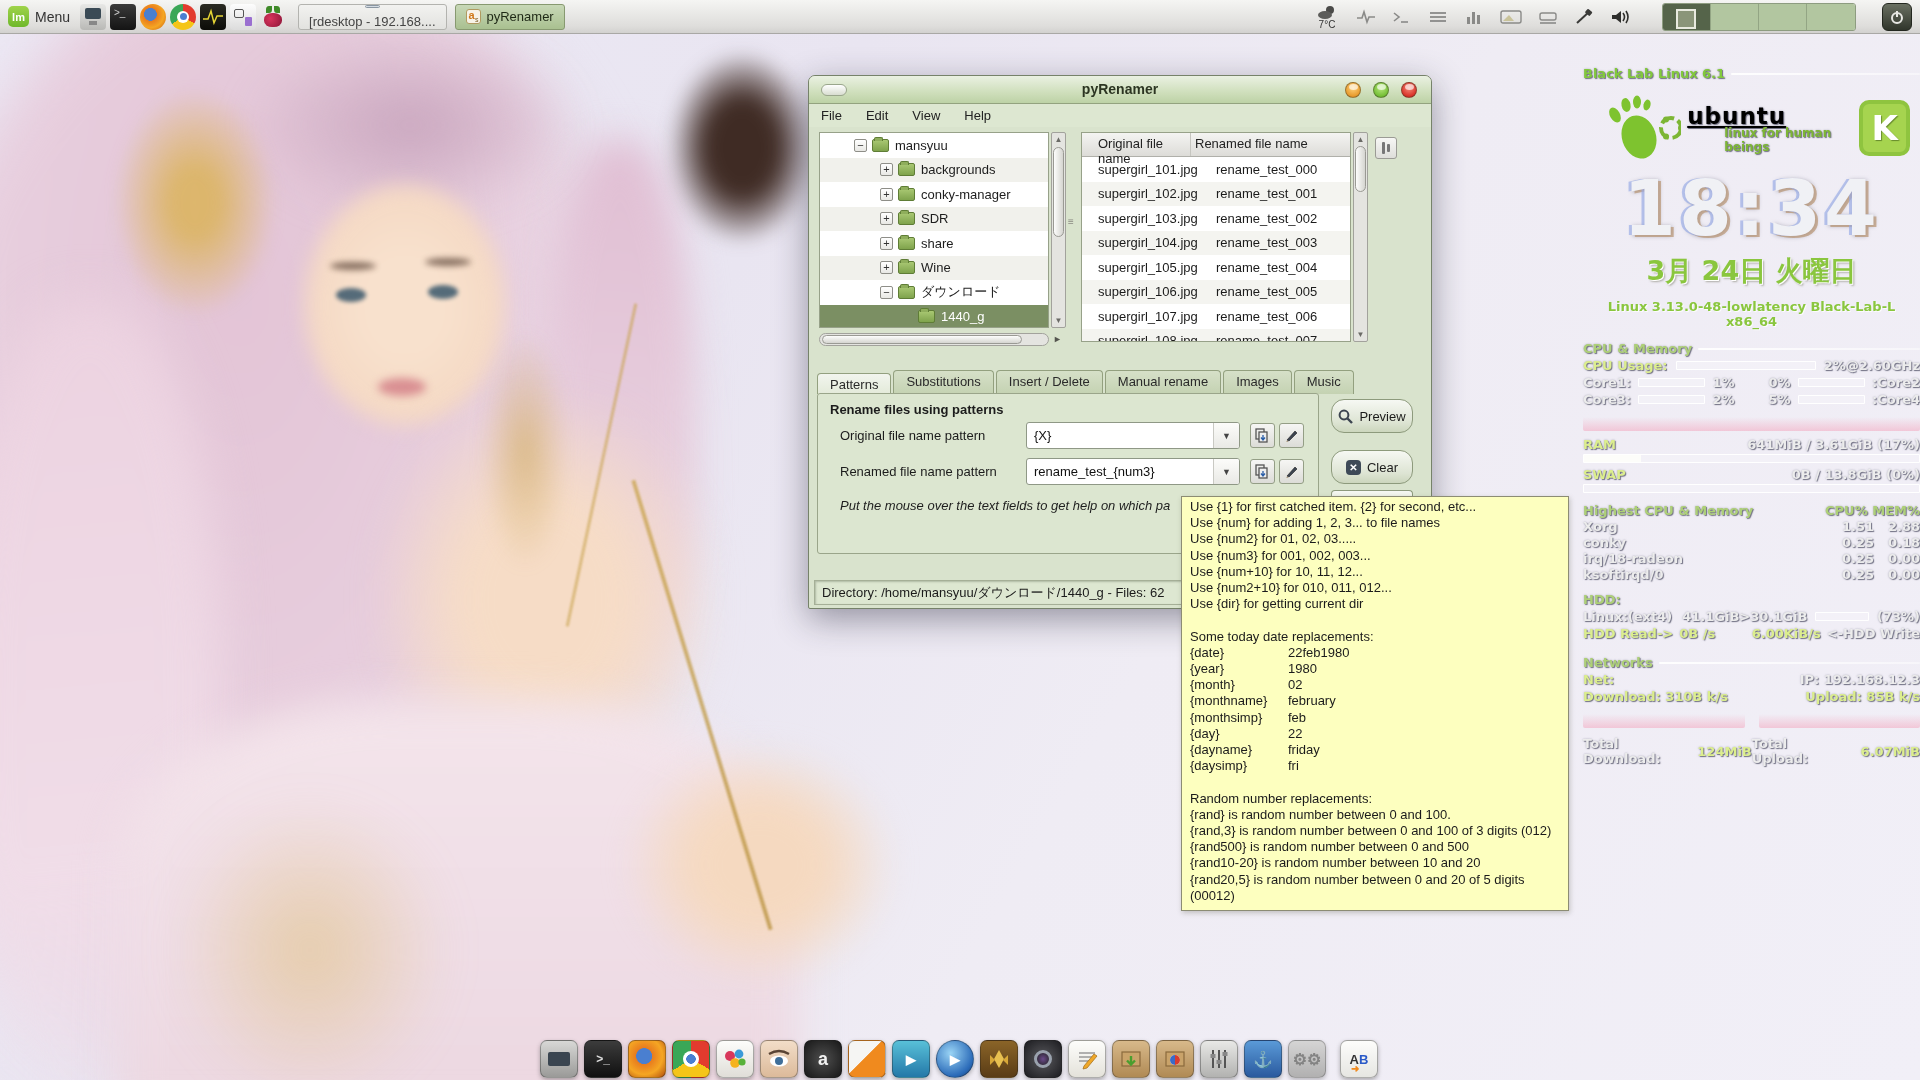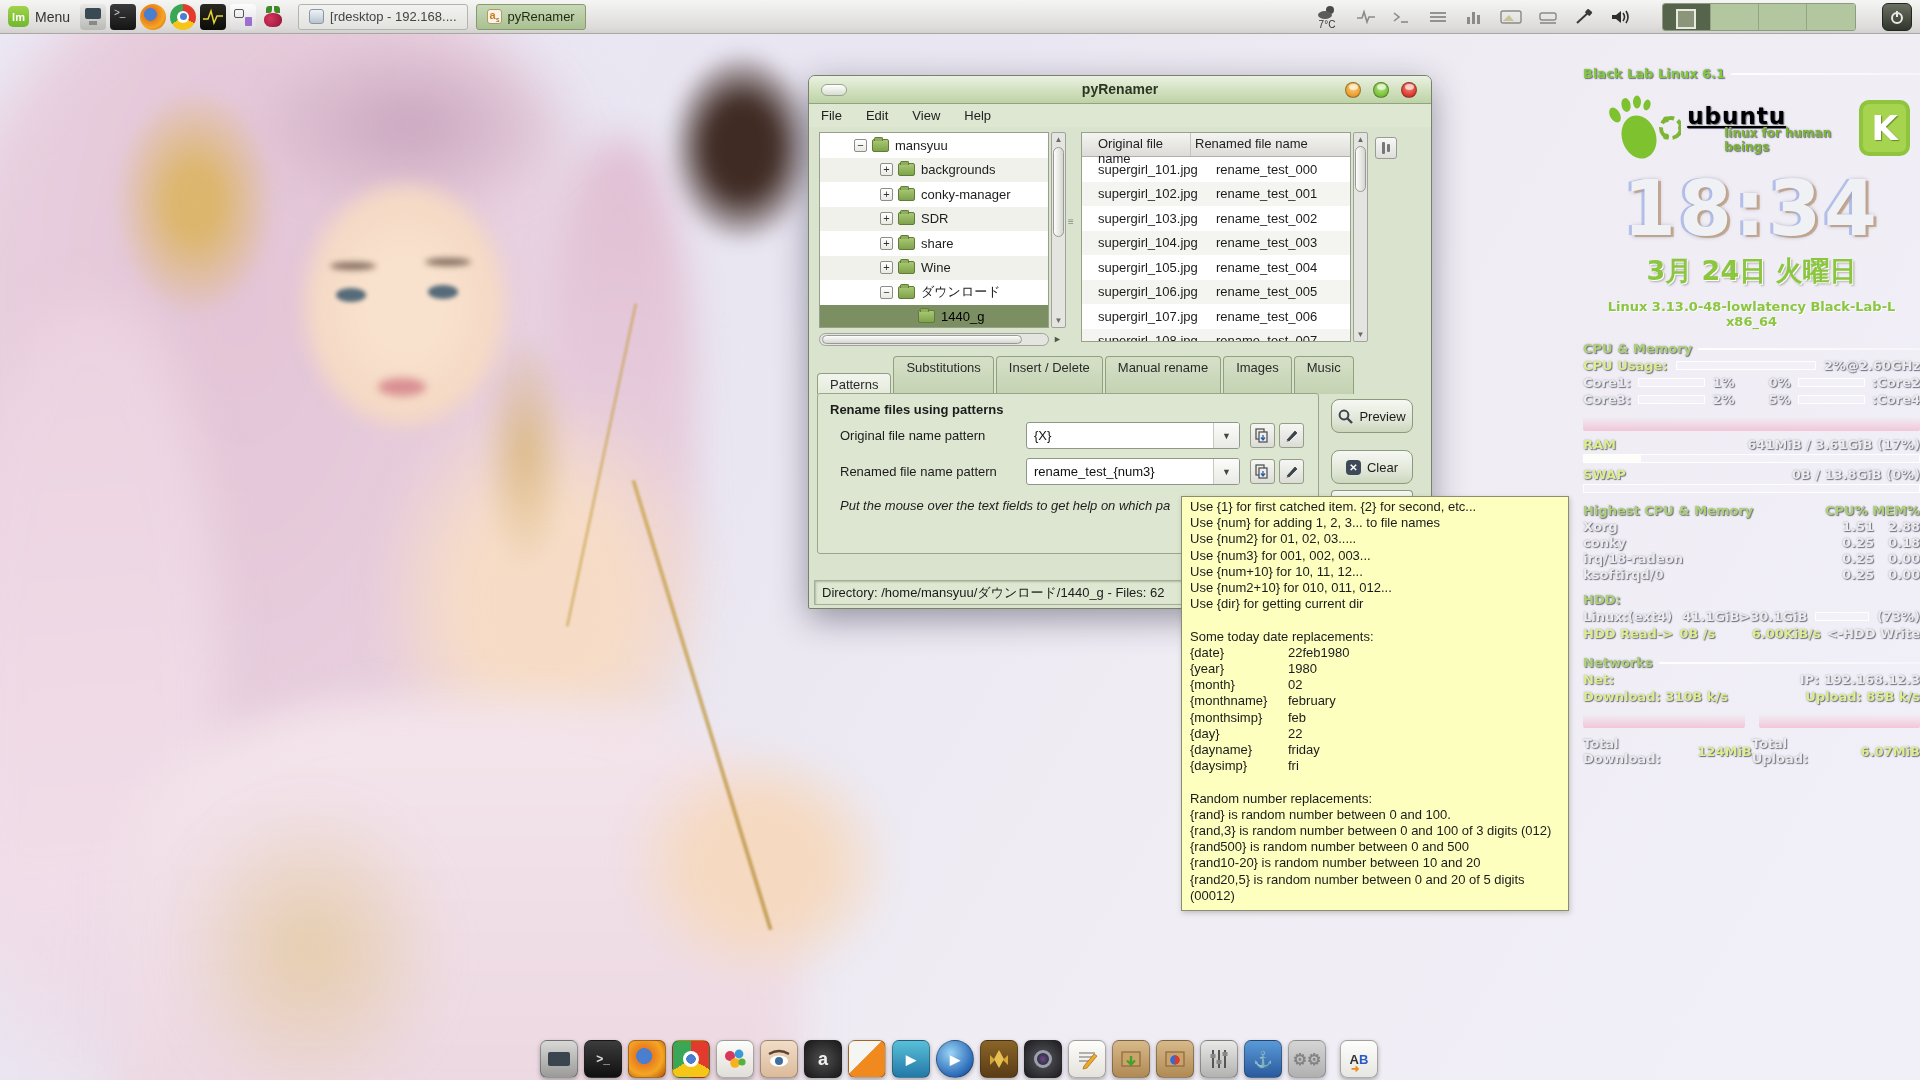--- a/index.html
+++ b/index.html
@@ -39,21 +39,21 @@
   .wp-chain2 { left:600px; top:300px; width:3px; height:330px; background:#c7a24c; transform:rotate(12deg); opacity:.6; filter:blur(1px); }
 
   
   .panel { position:absolute; z-index:40; left:0; top:0; width:1920px; height:34px;
     background:linear-gradient(#f5f5f3,#dedddb 80%,#d2d1cf); border-bottom:1px solid #a9a8a5; display:flex; align-items:center; }
   .menu-btn { display:flex; align-items:center; gap:6px; padding:0 10px 0 8px; height:34px; }
   .mint-logo { width:21px; height:21px; border-radius:5px; background:linear-gradient(#9fd34a,#6fb82c); color:#fff; font-weight:bold; font-size:11px; display:flex; align-items:center; justify-content:center; }
   .menu-label { font-size:14px; color:#333; }
   .launcher { width:26px; height:26px; border-radius:4px; margin-right:4px; position:relative; }
   .taskbtn { height:26px; margin-left:8px; display:flex; align-items:center; gap:6px; padding:0 10px; border-radius:3px; font-size:13px; }
-  .taskbtn.inactive { background:linear-gradient(#f2f2f0,#e2e2df); border:1px solid #b3b3af; color:#444; }
+  .taskbtn.inactive { background:linear-gradient(#f2f2f0,#e2e2df); border:1px solid #b3b3af; color:#444;flex-direction:column; }
   .taskbtn.active { background:linear-gradient(#c8d8b7,#a9c090); border:1px solid #879970; color:#1f2916; }
   .tb-ico { width:15px; height:15px; border-radius:3px; }
   .tray { display:flex; align-items:center; gap:16px; margin-left:auto; }
   .tray svg { display:block; }
   .weather { display:flex; flex-direction:column; align-items:center; line-height:10px; margin-right:2px; }
   .weather-temp { font-size:10px; color:#333; }
   .workspaces { display:flex; height:28px; border:1px solid #8d9c80; border-radius:3px; overflow:hidden; margin-left:14px; }
   .ws-cell { width:48px; height:100%; background:#b2c6a0; border-right:1px solid #93a584; position:relative; }
   .ws-cell:last-child { border-right:none; }
   .ws-cell.active { background:#55644a; }
@@ -74,21 +74,21 @@
   .orb.min { left:536px; background:radial-gradient(circle at 50% 35%,#ffd27a,#e89b2e 70%,#b56f14); }
   .orb.max { left:564px; background:radial-gradient(circle at 50% 35%,#b8e87e,#76bf37 70%,#4d8c1d); }
   .orb.close { left:592px; background:radial-gradient(circle at 50% 35%,#f58a7a,#d9342a 70%,#9c1812); }
   .menubar { position:absolute; left:0; top:28px; width:100%; height:23px; background:#dde7d1; display:flex; align-items:center; gap:0; font-size:13px; color:#222; }
   .menubar span { padding:3px 12px; }
 
   .pane { position:absolute; background:#fff; border:1px solid #97a189; }
   .tree-pane { left:10px; top:56px; width:230px; height:196px; overflow:hidden; }
   .trow { height:24.5px; display:flex; align-items:center; font-size:13px; color:#1d1d1d; white-space:nowrap; }
   .trow:nth-child(even) { background:#f1f1ec; }
-  .trow.selected { background:#7b8f63; color:#000000; }
+  .trow.selected { background:#7b8f63; color:#ffffff; }
   .expander { width:13px; height:13px; border:1px solid #8e8e88; border-radius:2px; background:linear-gradient(#fff,#e8e8e4);
     font-size:11px; line-height:11px; text-align:center; color:#333; margin-right:5px; flex:0 0 auto; }
   .folder { width:17px; height:13px; border-radius:2px; margin-right:6px; flex:0 0 auto; position:relative;
     background:linear-gradient(#a9c873,#7fa34c); border:1px solid #5f7d36; }
   .folder::before { content:""; position:absolute; left:1px; top:-3px; width:7px; height:3px; background:#8fae5c; border:1px solid #5f7d36; border-bottom:none; border-radius:2px 2px 0 0; }
   .vscroll { position:absolute; width:15px; background:#e4e4e0; border:1px solid #a2a29c; border-radius:2px; }
   .vscroll .thumb { position:absolute; left:1px; width:11px; border-radius:6px; background:linear-gradient(90deg,#fdfdfc,#d5d5d0); border:1px solid #9a9a94; }
   .arrow { position:absolute; font-size:8px; color:#6a6a66; left:0; right:0; text-align:center; }
   .hscroll { position:absolute; left:10px; top:257px; width:230px; height:13px; background:#e4e4e0; border:1px solid #a2a29c; border-radius:7px; }
   .hscroll .thumb { position:absolute; left:2px; top:1px; width:200px; height:9px; border-radius:6px; background:linear-gradient(#fdfdfc,#d5d5d0); border:1px solid #9a9a94; }
@@ -102,33 +102,33 @@
   .lrow { height:24.5px; display:flex; font-size:13px; color:#1b1b1b; align-items:center; }
   .lrow:nth-child(odd) { background:#f4f4f0; }
   .lc1 { width:130px; padding-left:16px; white-space:nowrap; }
   .lc2 { flex:1; padding-left:4px; white-space:nowrap; }
   .list-vscroll { left:544px; top:56px; height:210px; }
   .opt-btn { position:absolute; left:566px; top:61px; width:22px; height:22px; border-radius:3px;
     background:linear-gradient(#f7f7f5,#dededa); border:1px solid #9b9b95; display:flex; align-items:center; justify-content:center; gap:2px; }
   .opt-btn i { display:block; width:3px; height:12px; background:#777; border-radius:1px; }
 
   .tabs { position:absolute; left:8px; top:291px; display:flex; align-items:flex-end; height:27px; }
-  .tab { height:38px; padding:3px 12px 0; font-size:13px; color:#2a2a2a; background:linear-gradient(#d6e0c8,#c4d2b2);
+  .tab { height:24px; padding:3px 12px 0; font-size:13px; color:#2a2a2a; background:linear-gradient(#d6e0c8,#c4d2b2);
     border:1px solid #93a07f; border-bottom:none; border-radius:4px 4px 0 0; margin-right:2px; }
   .tab.active { height:21px; background:linear-gradient(#f2f5ee,#e3ead9); font-weight:normal; }
 
   .frame { position:absolute; left:8px; top:317px; width:502px; height:161px; border:1px solid #9aa58a; border-radius:3px; background:#dce6d0; }
   .frame-title { position:absolute; left:12px; top:8px; font-size:13px; font-weight:bold; color:#1c1c1c; }
   .prow-label { position:absolute; font-size:13px; color:#1c1c1c; }
   .combo { position:absolute; width:214px; height:27px; background:#fff; border:1px solid #8f9886; border-radius:3px; display:flex; align-items:center; }
   .combo .val { flex:1; font-size:13px; color:#111; padding-left:7px; white-space:nowrap; overflow:hidden; }
   .combo .dd { width:26px; height:100%; border-left:1px solid #c9c9c3; display:flex; align-items:center; justify-content:center; font-size:9px; color:#444; background:linear-gradient(#fcfcfa,#e9e9e5); border-radius:0 2px 2px 0; }
   .sq-btn { position:absolute; width:25px; height:25px; border-radius:3px; background:linear-gradient(#f6f6f4,#dcdcd7); border:1px solid #949e86; display:flex; align-items:center; justify-content:center; }
   .help-italic { position:absolute; left:22px; top:104px; width:470px; font-size:13px; font-style:italic; color:#1e1e1e; white-space:nowrap; overflow:hidden; }
-  .big-btn { position:absolute; left:522px; width:82px; height:34px; border-radius:8px;
+  .big-btn { position:absolute; left:522px; width:82px; height:34px; border-radius:13px;
     background:linear-gradient(#f6f8f3,#dde4d3 70%,#ccd6bd); border:1px solid #8d9a7c; display:flex; align-items:center; justify-content:center; gap:6px; font-size:13px; color:#1c1c1c; }
   .clear-glyph { width:15px; height:15px; border-radius:4px; background:#3e4a58; color:#fff; font-size:10px; line-height:15px; text-align:center; font-weight:bold; }
   .btn-partial { position:absolute; left:522px; top:414px; width:82px; height:14px; border-radius:4px 4px 0 0;
     background:linear-gradient(#f6f8f3,#e4ead9); border:1px solid #8d9a7c; border-bottom:none; }
   .statusbar { position:absolute; left:5px; top:504px; width:614px; height:25px; background:#dde7d1; border:1px solid #a5af97; box-shadow:inset 1px 1px 2px rgba(90,100,80,.35); display:flex; align-items:center; }
   .statusbar span { font-size:13px; color:#1b1b1b; padding-left:7px; white-space:nowrap; }
 
   
   .tooltip { position:absolute; z-index:30; left:1181px; top:496px; width:388px; background:#fdffbf; border:1px solid #8c8c74;
     padding:2px 8px 6px; font-size:13px; color:#1b1b1b; line-height:16.2px; box-shadow:1px 2px 5px rgba(60,60,40,.25); }

